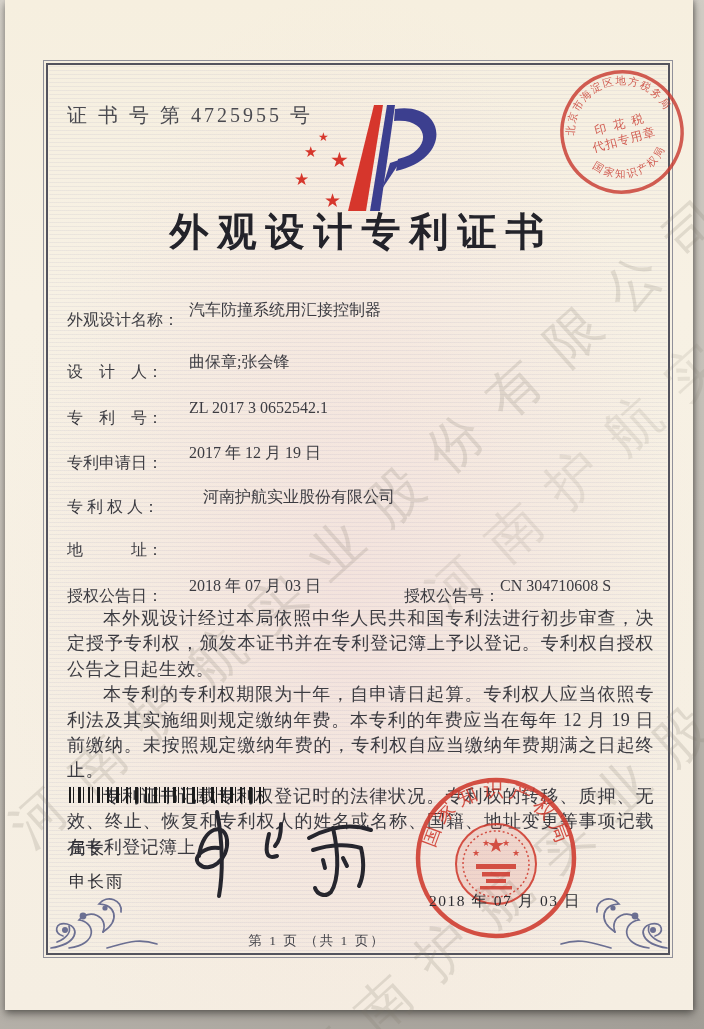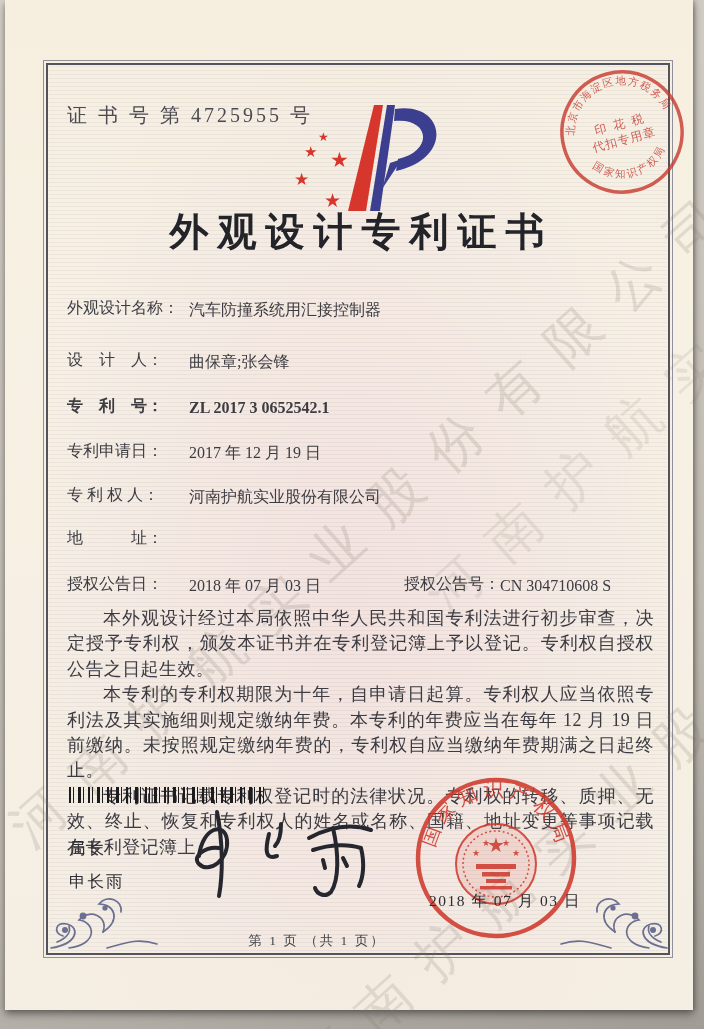--- a/index.html
+++ b/index.html
@@ -38,23 +38,23 @@
   .wm-c{left:430px;top:568px;opacity:0.13;}
   .content{position:absolute;inset:0;z-index:2;color:#35353a;}
   .cert-no{position:absolute;left:62px;top:102px;font-size:20px;letter-spacing:3px;color:#4a4a50;}
   .logo{position:absolute;left:277px;top:97px;}
   .title{
     position:absolute;left:0;width:704px;top:205px;text-align:center;
     font-size:39px;font-weight:bold;letter-spacing:9px;color:#23232a;text-indent:9px;
   }
   .fields{position:absolute;left:62px;top:296px;width:588px;font-size:16px;}
   .frow{position:absolute;left:0;width:100%;display:flex;align-items:flex-start;}
-  .frow .lbl{white-space:pre;display:inline-block;min-width:122px;color:#3c3c42;}
+  .frow .lbl{white-space:pre;display:inline-block;min-width:122px;color:#3c3c42;margin-top:12px;}
   .frow .val{flex:1;color:#3c3c42;line-height:23px;}
-  .r0{top:2px;} .r1{top:54px;} .r2{top:100px;font-weight:bold;} .r3{top:145px;} .r4{top:189px;} .r5{top:232px;}
+  .r0{top:2px;} .r1{top:54px;} .r2{top:100px;} .r3{top:145px;} .r4{top:189px;gap:14px;} .r5{top:232px;}
   .grant{top:278px;}
   .grant .pair{display:flex;}
   .grant .right{position:absolute;left:337px;top:0;display:flex;}
   .paras{position:absolute;left:62px;top:606px;width:587px;}
   .paras p{margin:0;font-size:18px;line-height:25.4px;text-indent:2em;text-align:justify;
     color:#3b3b41;letter-spacing:0.4px;}
   .barcode{
     position:absolute;left:64px;top:787px;width:198px;height:16px;
     background:repeating-linear-gradient(90deg,
       #1c1c1c 0 2px,transparent 2px 4px,#1c1c1c 4px 5px,transparent 5px 9px,

